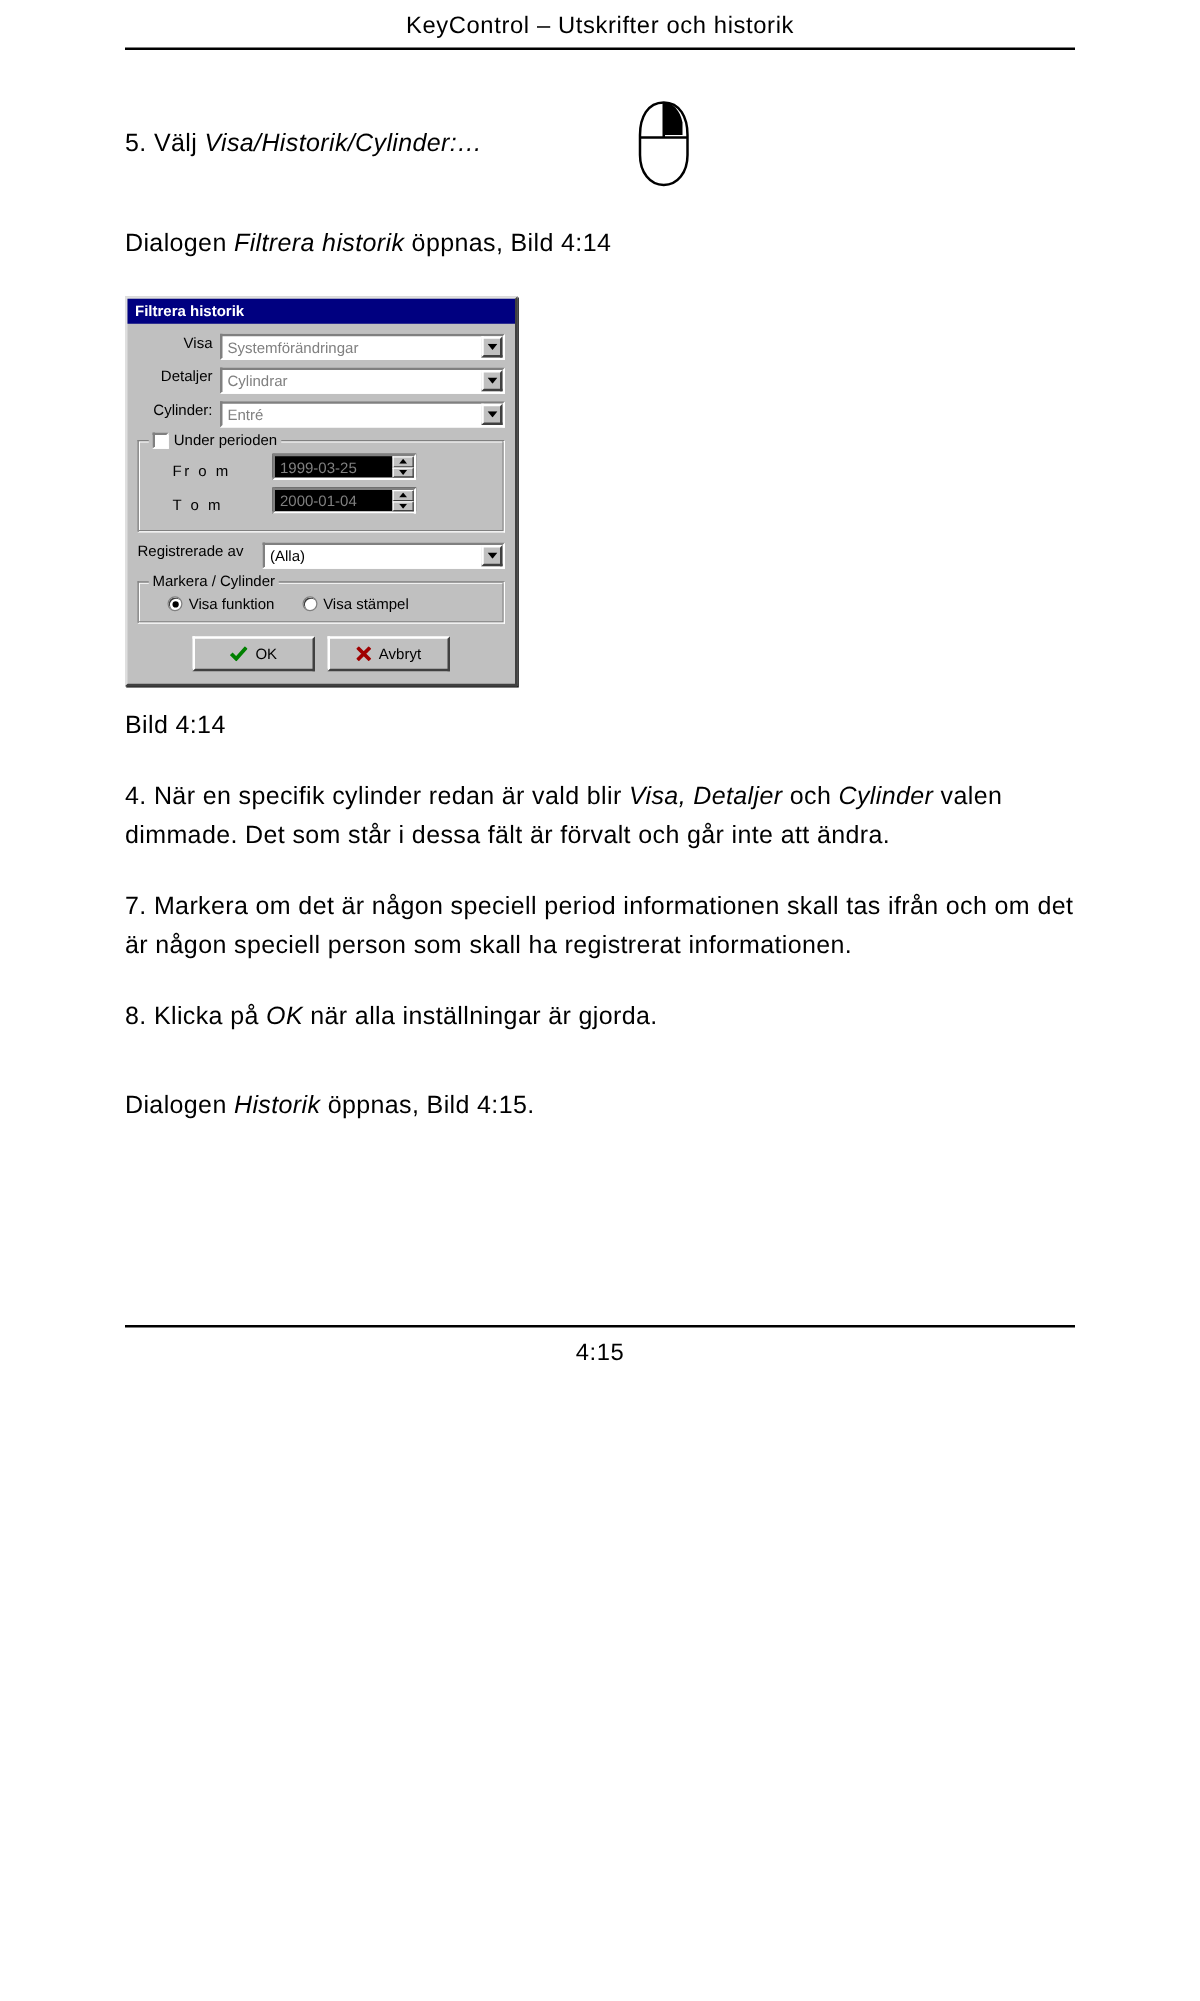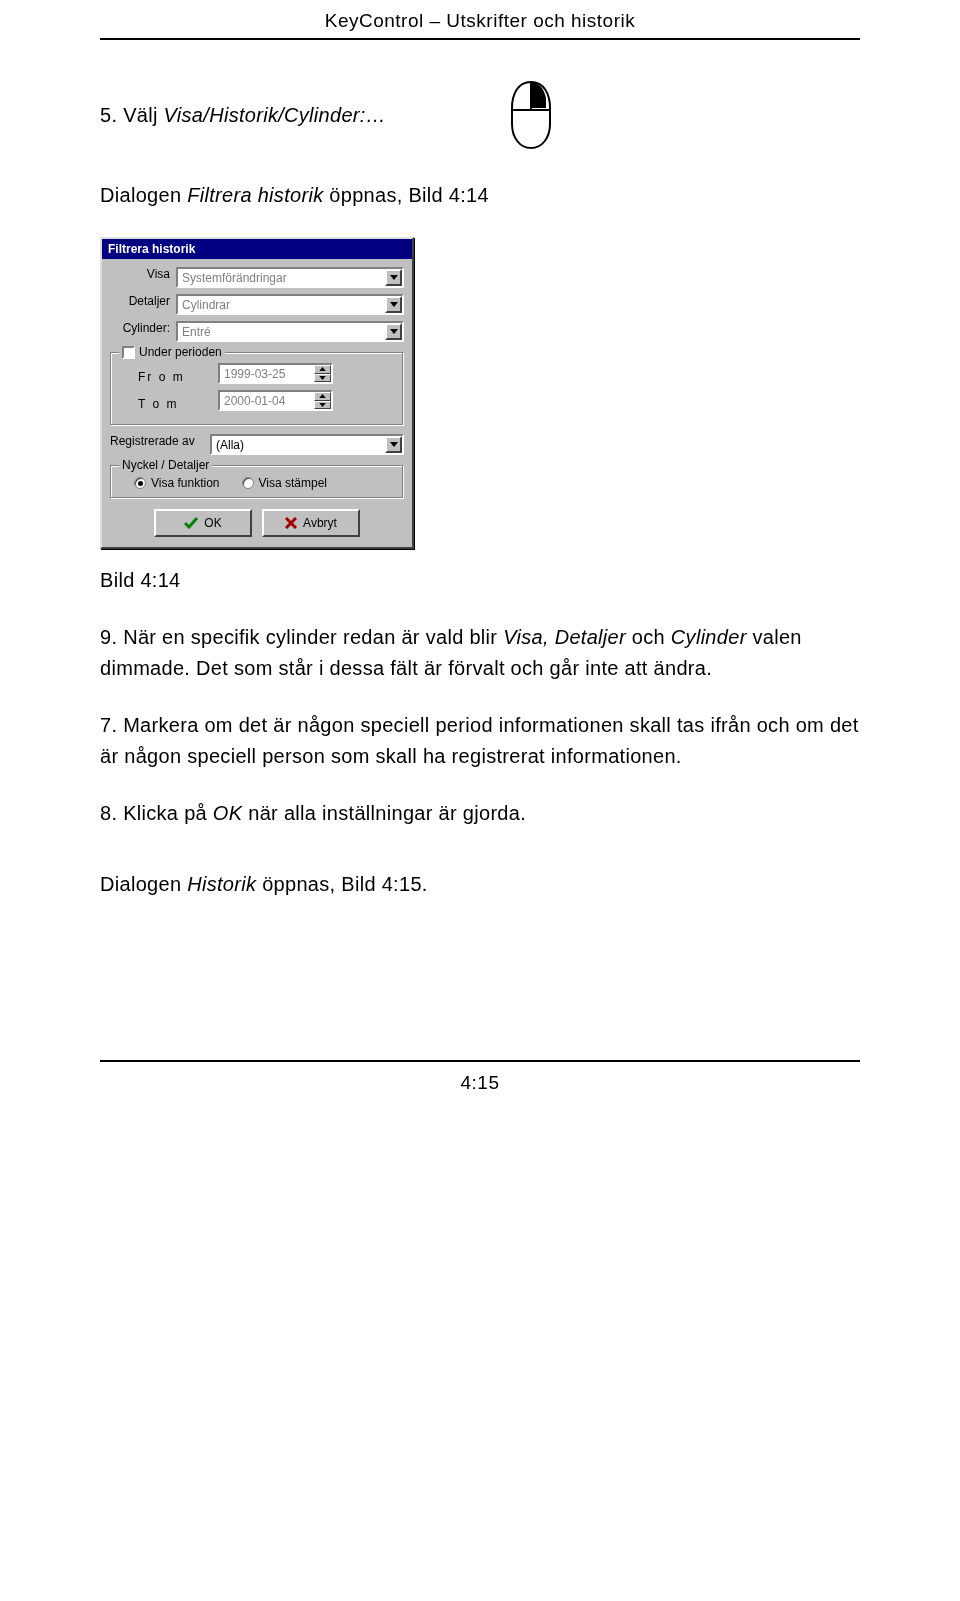--- a/index.html
+++ b/index.html
@@ -136,21 +136,21 @@
     gap:4px;
   }
   .checkbox-box {
     width:13px;height:13px;background:#fff;
     border:2px solid;
     border-top-color:#808080;border-left-color:#808080;
     border-right-color:#fff;border-bottom-color:#fff;
   }
   .period-row { display:flex; align-items:flex-end; margin-bottom:6px; padding-left:10px;}
   .period-label { width:80px; letter-spacing:2px;}
-  .date-field { width:115px; height:21px; background:#ffffff;
+  .date-field { width:115px; height:21px; background:#000000;
     border:2px solid; border-top-color:#808080;border-left-color:#808080;border-right-color:#fff;border-bottom-color:#fff;
     display:flex;align-items:center; color:#808080; padding-left:4px;}
   .radio-row { display:flex; gap:22px; padding:2px 6px;}
   .radio-item { display:flex; align-items:center; gap:5px;}
   .radio-circle {
     width:12px;height:12px;border-radius:50%;background:#fff;
     border:1px solid #808080;
     box-shadow: inset 1px 1px 0 #404040;
     display:flex;align-items:center;justify-content:center;
   }
@@ -283,21 +283,21 @@
           <div class="dropdown-btn">
             <svg viewBox="0 0 8 5">
                 <path d="M0 0 L8 0 L4 5 Z" fill="#000"></path>
               </svg>
           </div>
         </div>
       </div>
 
       <div class="groupbox" style="padding-top:8px;padding-bottom:6px">
         <div class="groupbox-legend">
-          <span>Nyckel / Detaljer</span>
+          <span>Markera / Cylinder</span>
         </div>
         <div class="radio-row">
           <div class="radio-item">
             <span class="radio-circle">
                 <span class="radio-dot"></span>
               </span>
             <span>Visa funktion</span>
           </div>
           <div class="radio-item">
             <span class="radio-circle"></span>
@@ -319,21 +319,21 @@
             </svg>
           <span>Avbryt</span>
         </div>
       </div>
     </div>
   </div>
 
   <p class="body-text">Bild 4:14</p>
 
   <p class="body-text">
-    <span>9. När en specifik cylinder redan är vald blir </span>
+    <span>4. När en specifik cylinder redan är vald blir </span>
     <em>Visa,</em>
     <span> </span>
     <em>Detaljer</em>
     <span> och </span>
     <em>Cylinder</em>
     <span> valen dimmade. Det som står i dessa fält är förvalt och går inte att ändra.</span>
   </p>
 
   <p class="body-text">7. Markera om det är någon speciell period informationen skall tas ifrån och om det är någon speciell person som skall ha registrerat informationen.</p>
 

